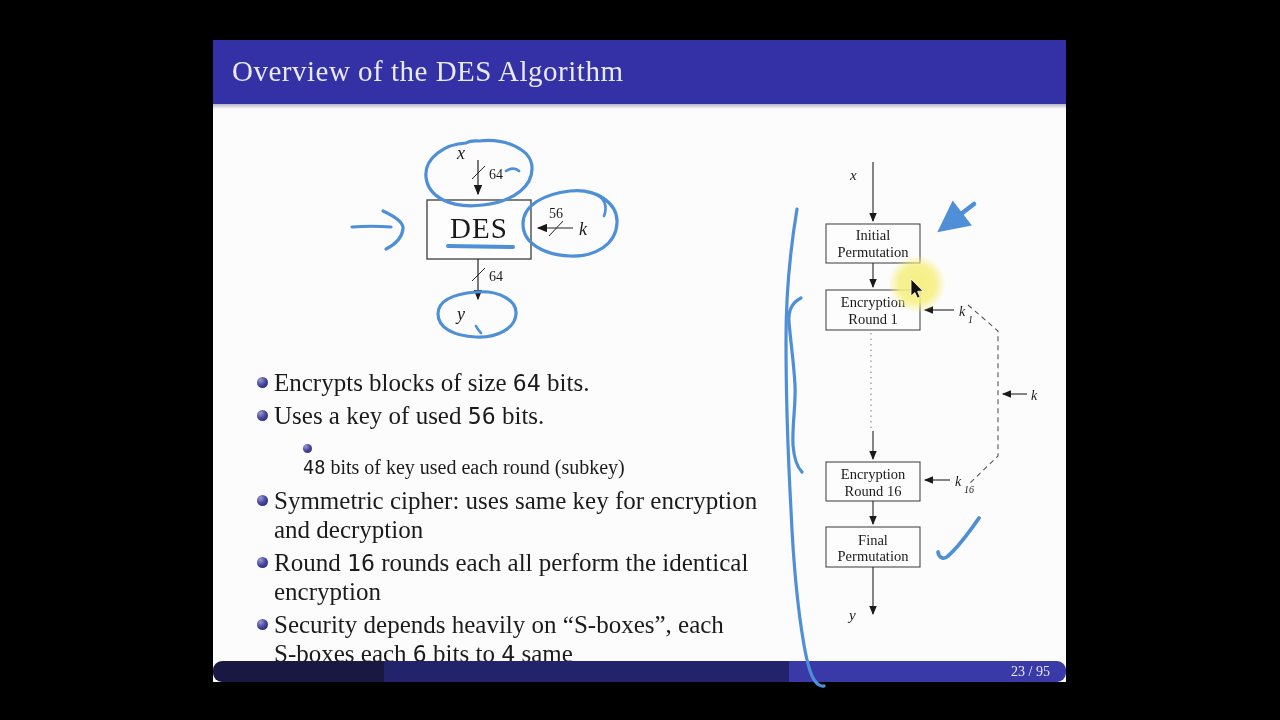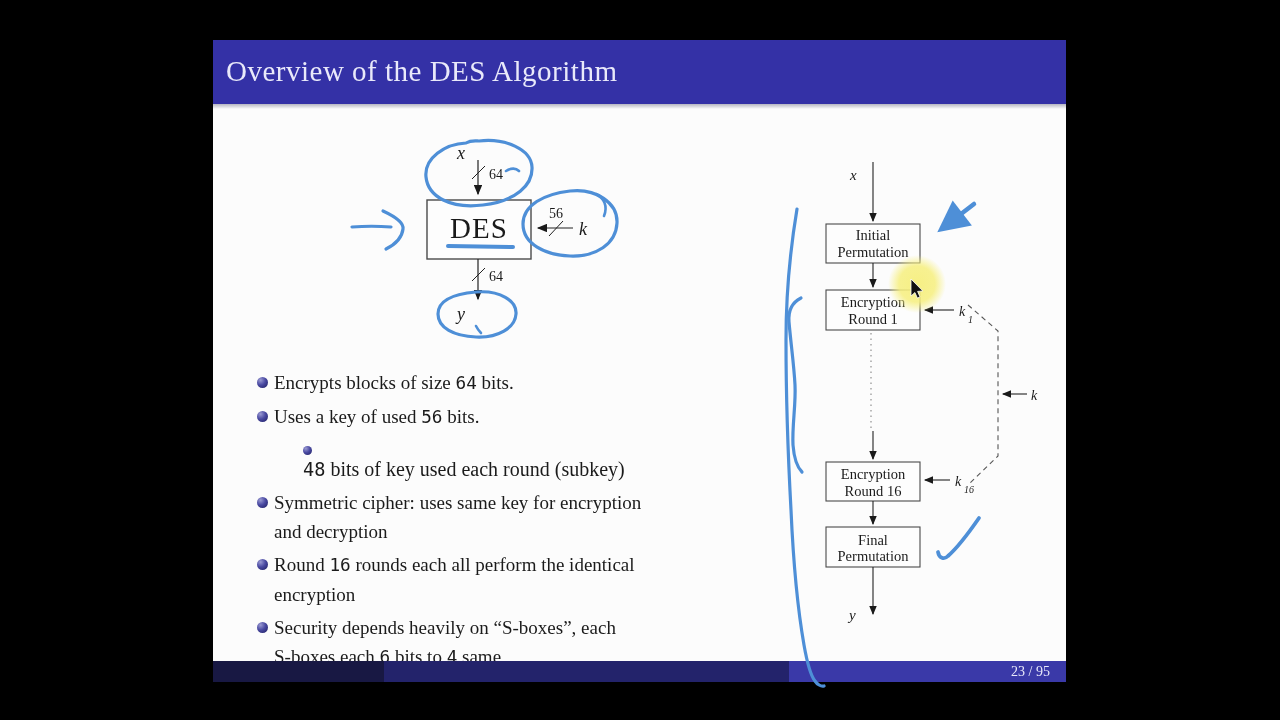--- a/index.html
+++ b/index.html
@@ -1,31 +1,31 @@
 <!DOCTYPE html>
 <html><head>
 <meta charset="utf-8">
 <style>
   html,body{margin:0;padding:0;background:#000;}
   .stage{position:relative;width:1280px;height:720px;background:#000;overflow:hidden;
          font-family:"Liberation Serif",serif;}
   .slide{position:absolute;left:213px;top:40px;width:853px;height:642px;background:#fcfcfc;}
   .titlebar{position:absolute;left:0;top:0;width:100%;height:64px;background:#3431a6;}
-  .titlebar .t{display:block;padding-left:13px;line-height:62px;font-size:29px;color:#e9e9fa;
+  .titlebar .t{display:block;padding-left:19px;line-height:62px;font-size:29px;color:#e9e9fa;
          letter-spacing:.5px;}
   .titleshadow{position:absolute;left:0;top:64px;width:100%;height:5px;
          background:linear-gradient(to bottom,rgba(20,20,60,.30),rgba(20,20,60,0));}
   .content{position:absolute;left:0;top:64px;width:100%;height:557px;}
   .footerbar{position:absolute;left:0;bottom:0;width:100%;height:21px;
-         background:linear-gradient(to right,#181843 0%,#181843 20%,#23236b 20%,#23236b 67.5%,#3a39a8 67.5%,#3a39a8 100%);}
+         background:linear-gradient(to right,#181843 0%,#181843 20%,#23236b 20%,#23236b 67.5%,#3a39a8 67.5%,#3a39a8 100%);border-radius:9px;}
   .footerbar .p{position:absolute;right:16px;top:0;line-height:21px;font-size:14px;color:#e9e9fa;}
   .diagrams{position:absolute;left:0;top:0;}
   .bullets{position:absolute;left:44px;top:264px;width:560px;color:#1b1b1b;}
   .bitem{display:flex;margin-bottom:4px;}
-  .bitem .btxt{font-size:19px;line-height:29px;}
+  .bitem .btxt{font-size:25px;line-height:29px;}
   .bitem.l2{margin-left:46px;flex-direction:column;}
   .bitem.l2 .btxt{font-size:20px;line-height:29px;}
   .ball{flex:none;width:11px;height:11px;border-radius:50%;margin:9px 6px 0 0;
         background:radial-gradient(circle at 32% 28%,#9a9ad2 0%,#4a4aa2 45%,#1b1b5e 100%);}
   .bitem.l2 .ball{width:9px;height:9px;margin-top:10px;}
   .num{font-family:"DejaVu Sans Mono",monospace;font-size:.93em;}
   svg text{font-family:"Liberation Serif",serif;fill:#1a1a1a;}
   svg text.it{font-style:italic;}
   .inkoverlay{position:absolute;left:0;top:0;pointer-events:none;}
 </style>

